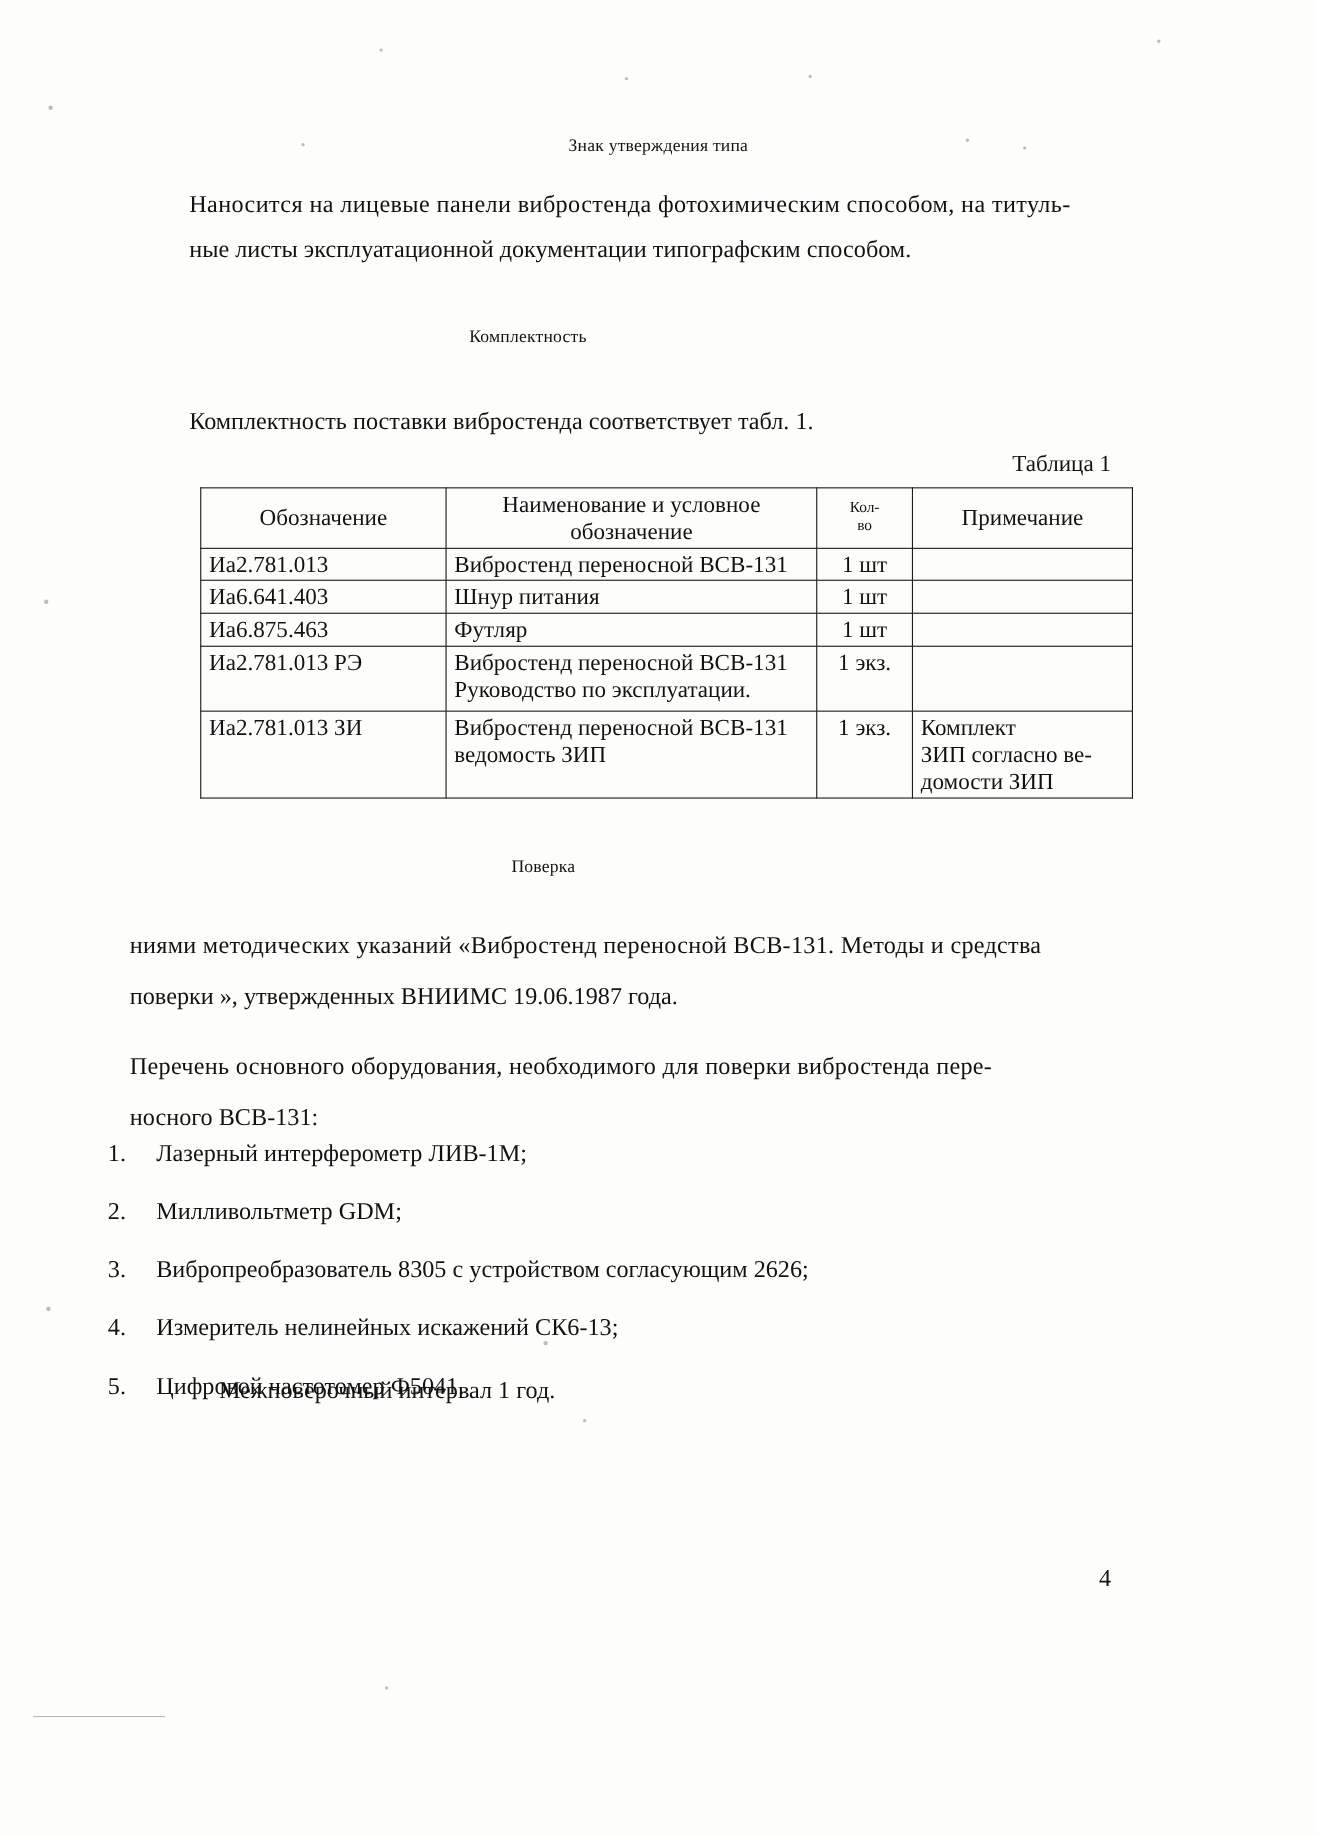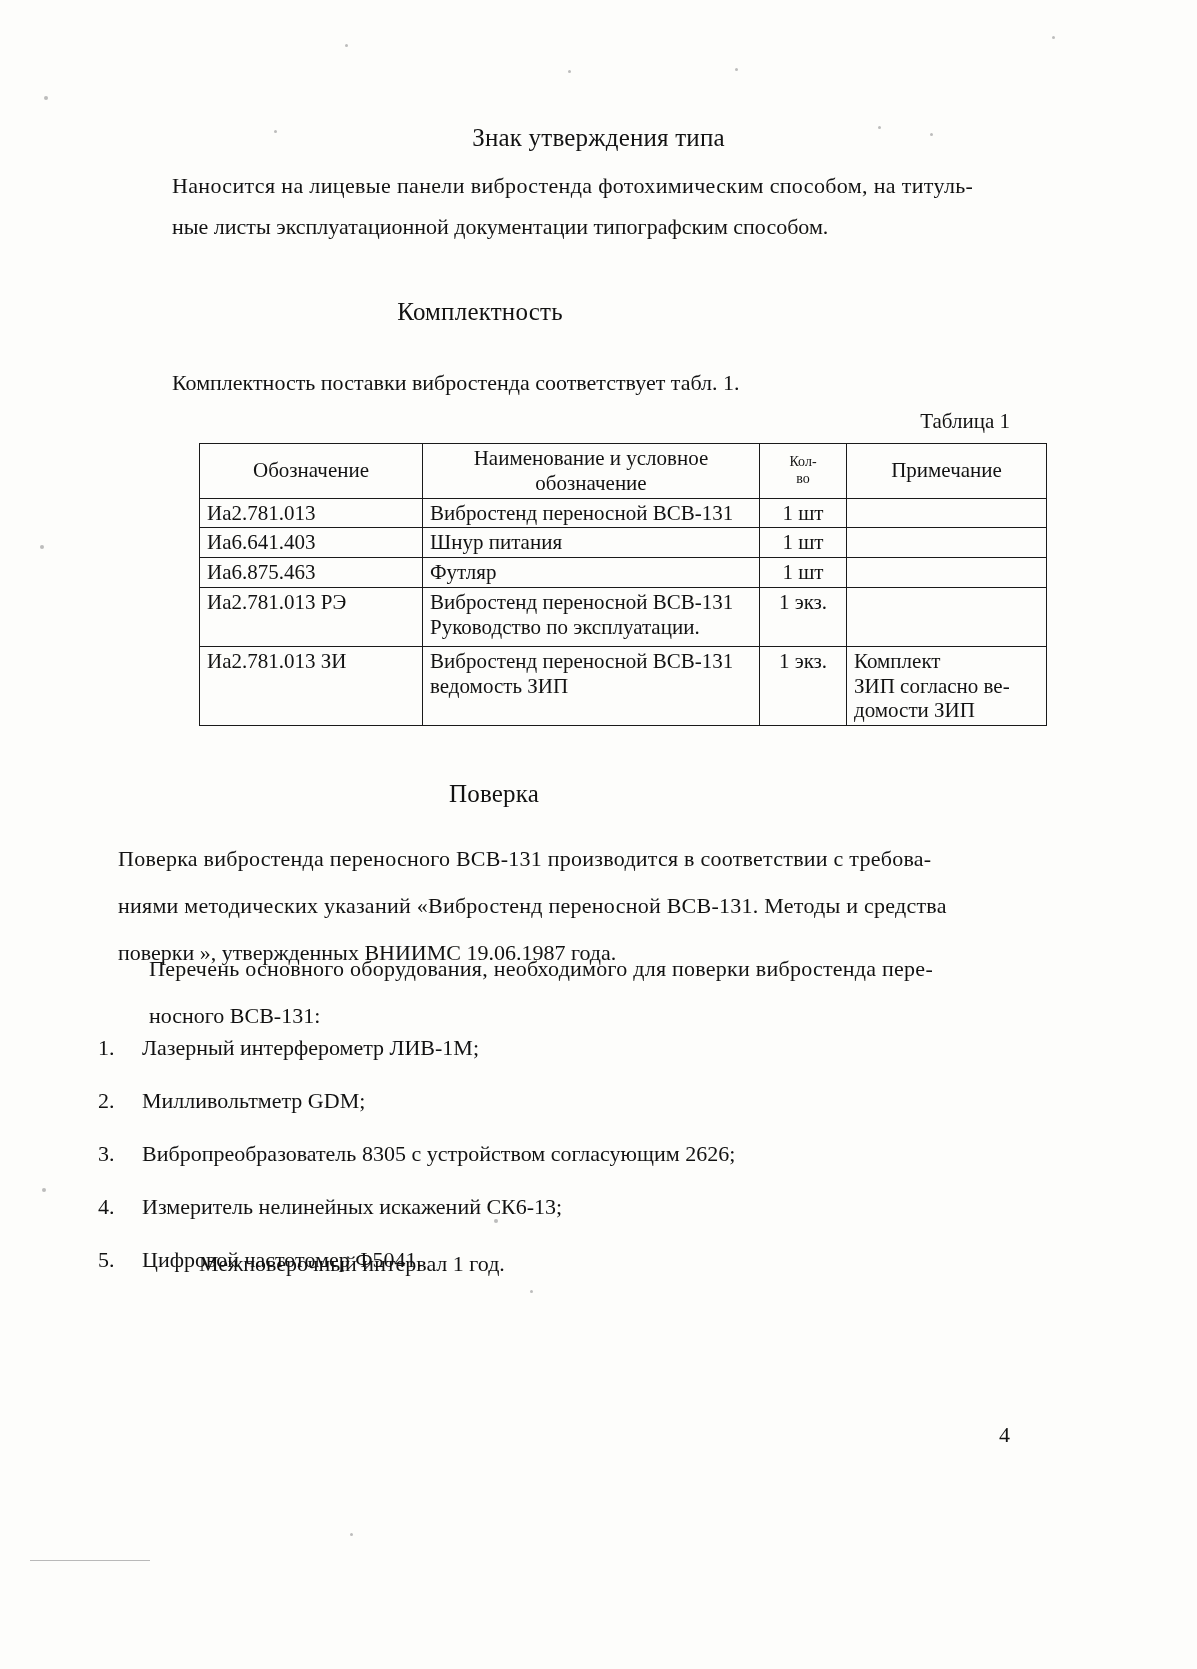--- a/index.html
+++ b/index.html
@@ -27,40 +27,40 @@
     position: absolute;
     left: 30px;
     top: 1560px;
     width: 120px;
     height: 1px;
     background: #b9b9b9;
   }
 
   .centered-head {
     text-align: center;
-    font-size: 25px;
+    font-size: 16px;
     letter-spacing: .2px;
   }
   .para {
     font-size: 22px;
     line-height: 1.0;
     text-align: justify;
     text-justify: inter-word;
   }
 
   
   #h-znak      { position:absolute; left:0;     top:124px;  width:1197px; }
   #p-nanositsya{ position:absolute; left:172px; top:175px;  width:705px; }
   #h-komplekt  { position:absolute; left:0;     top:298px;  width:960px; }
   #p-komplekt  { position:absolute; left:172px; top:372px;  width:760px; }
   #tbl-caption { position:absolute; left:0;     top:409px;  width:1010px; text-align:right; font-size:21px;}
-  #tbl-wrap    { position:absolute; left:199px; top:443px;  }
+  #tbl-wrap    { position:absolute; left:182px; top:443px;  }
   #h-poverka   { position:absolute; left:0;     top:780px;  width:988px; }
   #p-poverka   { position:absolute; left:118px; top:848px;  width:950px; }
-  #p-perechen  { position:absolute; left:118px; top:958px;  width:950px;margin-left:31px; }
+  #p-perechen  { position:absolute; left:118px; top:958px;  width:950px; }
   #list-equip  { position:absolute; left:98px;  top:1035px; width:900px; }
   #p-interval  { position:absolute; left:199px; top:1253px; width:800px; }
   #pg-num      { position:absolute; left:0;     top:1422px; width:1010px; text-align:right; font-size:22px; }
 
   .para-line { display:block; white-space:nowrap; }
   #p-nanositsya .para-line { margin-bottom: 19px; }
   #p-poverka  .para-line   { margin-bottom: 25px; }
   #p-perechen .para-line   { margin-bottom: 25px; }
 
   
@@ -203,21 +203,20 @@
             <div>домости ЗИП</div>
           </td>
         </tr>
       </tbody>
     </table>
   </div>
 
   <div id="h-poverka" class="centered-head">Поверка</div>
 
   <div id="p-poverka" class="para">
-    <span class="para-line j2">Поверка вибростенда переносного ВСВ-131 производится в соответствии с требова-</span>
     <span class="para-line j2">ниями  методических указаний «Вибростенд переносной ВСВ-131. Методы и средства</span>
     <span class="para-line">поверки », утвержденных ВНИИМС 19.06.1987 года.</span>
   </div>
 
   <div id="p-perechen" class="para">
     <span class="para-line j2">Перечень основного оборудования, необходимого для поверки вибростенда пере-</span>
     <span class="para-line">носного ВСВ-131:</span>
   </div>
 
   <ol class="equip" id="list-equip">

